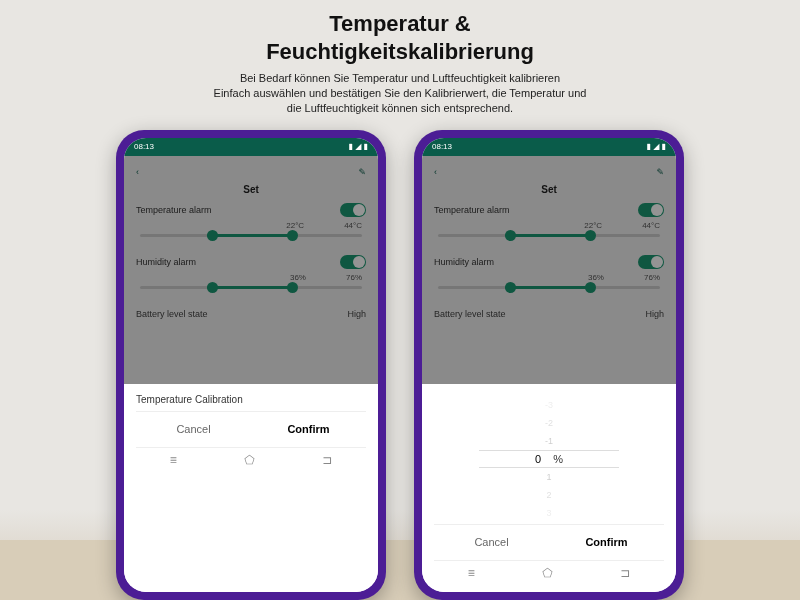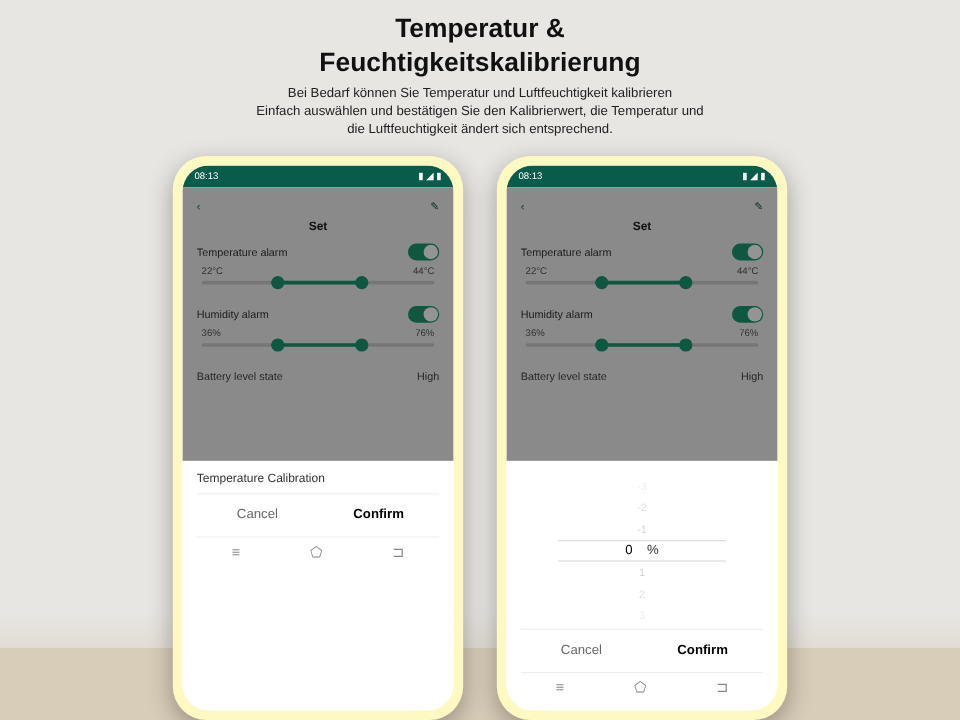--- a/index.html
+++ b/index.html
@@ -12,22 +12,22 @@
 }
 .floor {
   position: absolute; bottom: 0; left: 0; right: 0; height: 60px;
   background: #d8cdb8;
 }
 .header { text-align: center; padding: 10px 28px 6px; }
 .title { font-size: 22px; font-weight: 600; color: #111; line-height: 1.25; }
 .desc { font-size: 11px; color: #222; margin-top: 6px; line-height: 1.35; }
 .phones { display: flex; justify-content: center; gap: 28px; margin-top: 8px; }
 .phone {
-  width: 242px; height: 470px;
-  background: #fef9c3; border-radius: 28px;
+  width: 270px; height: 470px;
+  background: #4c1d95; border-radius: 28px;
   box-shadow: 0 6px 20px rgba(0,0,0,0.3);
   padding: 8px;
   position: relative;
 }
 .screen {
   width: 100%; height: 100%;
   border-radius: 22px;
   overflow: hidden;
   background: #fff;
   position: relative;
@@ -57,21 +57,21 @@
 .set-title { text-align:center; font-weight:600; font-size:10px; color:#222; margin: 2px 0 8px; }
 .cfg-row { display:flex; justify-content:space-between; align-items:center; margin: 6px 0 2px; }
 .toggle {
   width:26px; height:14px; background:#1a9670; border-radius:8px; position:relative;
 }
 .toggle::after{
   content:""; position:absolute; right:1px; top:1px;
   width:12px; height:12px; background:#fff; border-radius:50%;
 }
 .slider-wrap { position:relative; height:28px; margin: 4px 4px 2px; }
-.slider-labels { display:flex; justify-content:space-between; gap:20px; font-size:8px; color:#555; }
+.slider-labels { display:flex; justify-content:flex-end; gap:40px; font-size:8px; color:#555; }
 .slider-track {
   position:relative; height:3px; background:#ccc; border-radius:2px; margin-top:4px;
 }
 .slider-fill {
   position:absolute; height:3px; background:#1a9670; border-radius:2px;
   left:30%; right:30%;
 }
 .slider-knob {
   position:absolute; top:-4px; width:11px; height:11px;
   background:#1a9670; border-radius:50%;
@@ -118,21 +118,21 @@
 <div class="floor"></div>
 
 <div class="header">
   <div class="title">
     <span>Temperatur &amp;</span><br>
     <span>Feuchtigkeitskalibrierung</span>
   </div>
   <div class="desc">
     <span>Bei Bedarf können Sie Temperatur und Luftfeuchtigkeit kalibrieren</span><br>
     <span>Einfach auswählen und bestätigen Sie den Kalibrierwert, die Temperatur und</span><br>
-    <span>die Luftfeuchtigkeit ändert sich entsprechend.</span>
+    <span>die Luftfeuchtigkeit können sich entsprechend.</span>
   </div>
 </div>
 
 <div class="phones">
 
   <div class="phone">
     <div class="screen">
       <div class="sysbar">
         <span>08:13</span>
         <span class="ico-row">▮ ◢ ▮</span>

